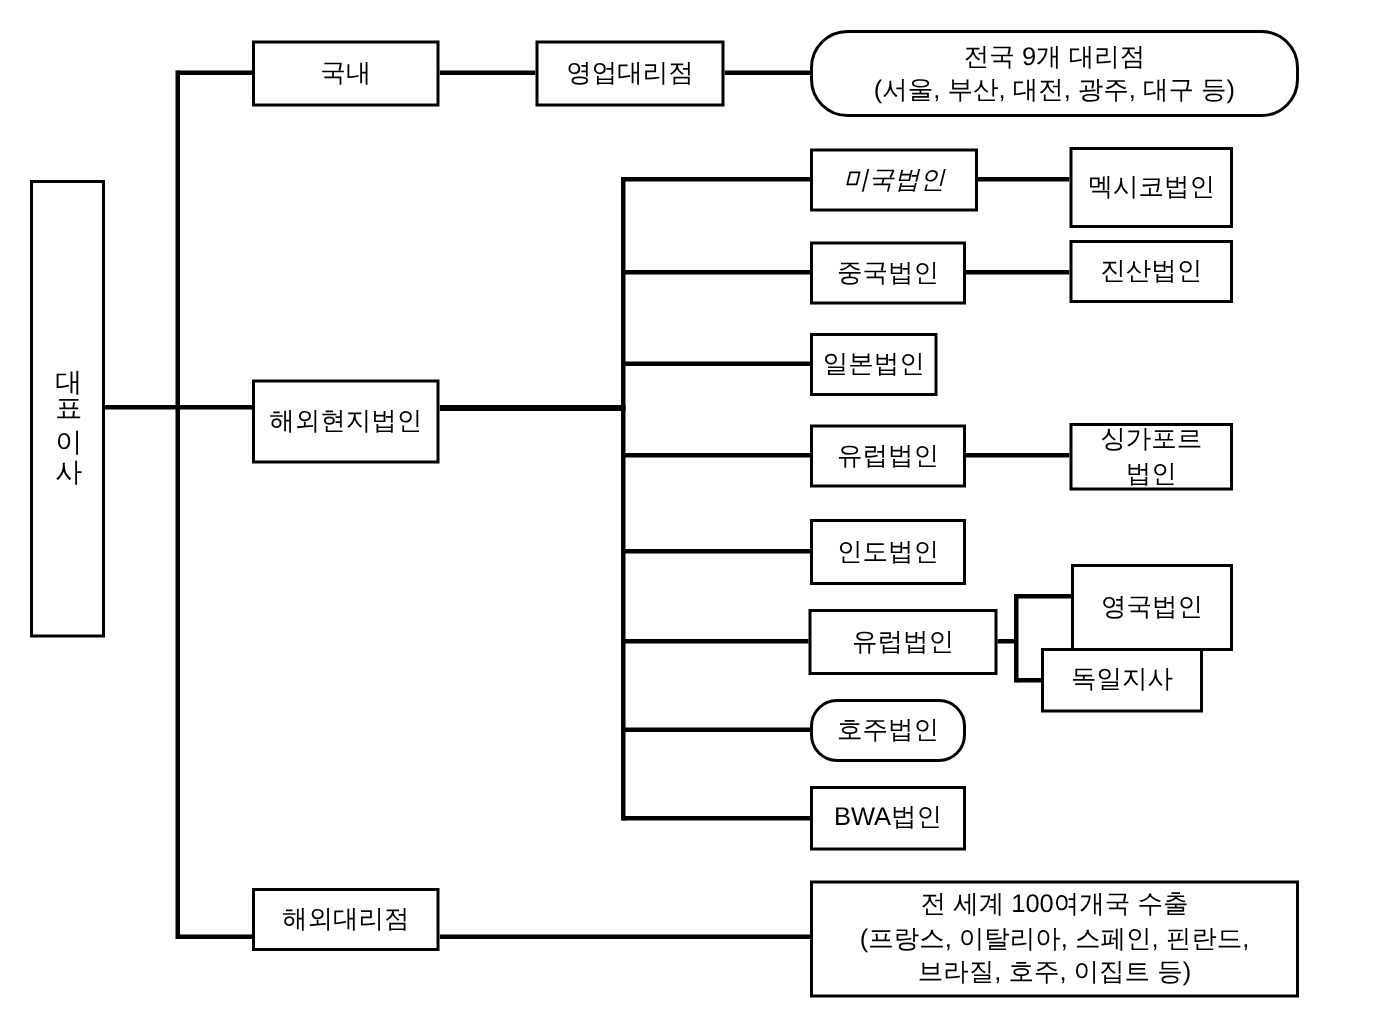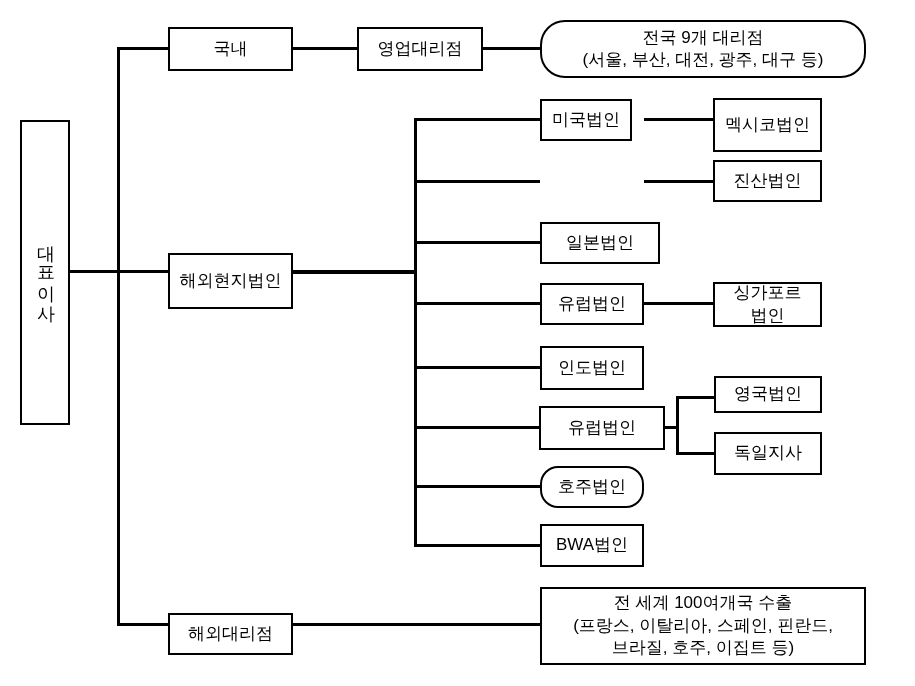--- a/index.html
+++ b/index.html
@@ -70,32 +70,33 @@
     <span class="vertical-text">대표이사</span>
   </div>
 
   <div class="node" style="left:168px; top:27px; width:125px; height:44px;">국내</div>
   <div class="node" style="left:357px; top:27px; width:126px; height:44px;">영업대리점</div>
   <div class="node small-pad" style="left:540px; top:20px; width:326px; height:58px;border-radius:25px;">전국 9개 대리점
 (서울, 부산, 대전, 광주, 대구 등)</div>
 
   <div class="node" style="left:168px; top:253px; width:125px; height:56px;">해외현지법인</div>
 
-  <div class="node" style="left:540px; top:99px; width:92px; height:42px;">미국법인</div>
+  <div class="node" style="left:540px; top:99px; width:112px; height:42px;font-style:italic;">미국법인</div>
   <div class="node" style="left:713px; top:98px; width:109px; height:54px;">멕시코법인</div>
+  <div class="node" style="left:540px; top:161px; width:104px; height:42px;">중국법인</div>
   <div class="node" style="left:713px; top:160px; width:109px; height:42px;">진산법인</div>
-  <div class="node" style="left:540px; top:222px; width:120px; height:42px;">일본법인</div>
+  <div class="node" style="left:540px; top:222px; width:85px; height:42px;">일본법인</div>
   <div class="node" style="left:540px; top:283px; width:104px; height:42px;">유럽법인</div>
   <div class="node small-pad" style="left:713px; top:282px; width:109px; height:45px;">싱가포르
 법인</div>
   <div class="node" style="left:540px; top:346px; width:104px; height:44px;">인도법인</div>
   <div class="node" style="left:539px; top:406px; width:126px; height:44px;">유럽법인</div>
-  <div class="node" style="left:714px; top:376px; width:108px; height:37px;">영국법인</div>
-  <div class="node" style="left:714px; top:432px; width:108px; height:43px;">독일지사</div>
+  <div class="node" style="left:714px; top:376px; width:108px; height:58px;">영국법인</div>
+  <div class="node" style="left:694px; top:432px; width:108px; height:43px;">독일지사</div>
   <div class="node" style="left:540px; top:466px; width:104px; height:42px;border-radius:18px;">호주법인</div>
   <div class="node" style="left:540px; top:524px; width:104px; height:43px;">BWA법인</div>
 
-  <div class="node" style="left:168px; top:613px; width:125px; height:42px;">해외대리점</div>
+  <div class="node" style="left:168px; top:592px; width:125px; height:42px;">해외대리점</div>
   <div class="node small-pad" style="left:540px; top:587px; width:326px; height:78px;">전 세계 100여개국 수출
 (프랑스, 이탈리아, 스페인, 핀란드,
 브라질, 호주, 이집트 등)</div>
 
 </div>
 
 </body></html>

